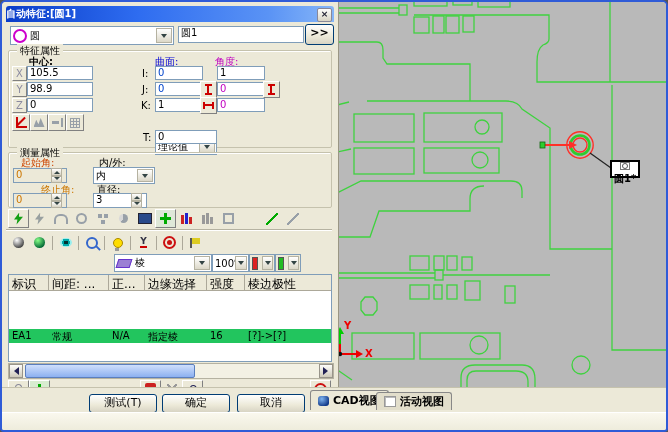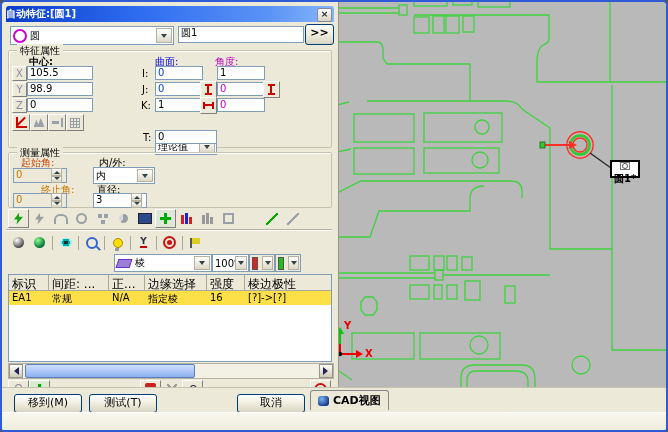--- a/index.html
+++ b/index.html
@@ -65,21 +65,21 @@
   .angi::after{content:"";position:absolute;left:0;bottom:0;width:11px;height:2px;background:#c00;transform:rotate(-45deg);transform-origin:0 100%;}
   .pki{width:11px;height:9px;background:#98a0a8;clip-path:polygon(0 100%,25% 20%,45% 70%,65% 0,100% 100%);}
   .ali{width:11px;height:9px;background:linear-gradient(#98a0a8,#98a0a8) 0 3px/7px 3px no-repeat,linear-gradient(#98a0a8,#98a0a8) 9px 0/2px 9px no-repeat;}
   .grdi{width:10px;height:10px;background:linear-gradient(#98a0a8 1px,transparent 1px) 0 0/10px 3px,linear-gradient(90deg,#98a0a8 1px,transparent 1px) 0 0/3px 10px;}
   
   .tbar{position:absolute;left:4px;top:4px;width:328px;height:16px;border-radius:3px 3px 0 0;background:linear-gradient(90deg,#0a3dc9,#2e6cf0 40%,#5a93f5 80%,#86b6f8);display:flex;align-items:center;color:#fff;font-weight:bold;font-size:10px;box-sizing:border-box;}
   .closeb{position:absolute;right:2px;top:2px;width:13px;height:12px;background:linear-gradient(#fdfdfb,#d8d4c4);border:1px solid #889;border-radius:2px;font-size:9px;line-height:11px;text-align:center;color:#223;}
   
   .thead{display:flex;background:#ece9d8;border-bottom:1px solid #aca899;height:15px;}
   .thead div{border-right:1px solid #aca899;padding:1px 3px;box-sizing:border-box;font-size:12px;overflow:hidden;white-space:nowrap;}
-  .trow{display:flex;height:14px;background:#fde047;}
+  .trow{display:flex;height:14px;background:#22c55e;margin-top:38px;}
   .trow div{padding:1px 3px;box-sizing:border-box;font-size:10px;white-space:nowrap;overflow:hidden;}
   
   .hscroll{position:absolute;display:flex;background:#f3f1e4;border:1px solid #b5b2a1;}
   .sbtn{width:14px;height:100%;background:linear-gradient(#fdfdfb,#cfcbba);border:1px solid #98948a;display:flex;align-items:center;justify-content:center;box-sizing:border-box;}
   .sthumb{height:100%;background:linear-gradient(#cfdffc,#8cb0f0);border:1px solid #5a7ebe;box-sizing:border-box;border-radius:2px;}
   .tl{width:0;height:0;border:4px solid transparent;}
   .tl.l{border-right:5px solid #225;margin-left:-3px;} .tl.r{border-left:5px solid #225;margin-right:-3px;}
   
   .tab{position:absolute;height:20px;background:#ece9d8;border:1px solid #888;border-bottom:none;border-radius:3px 3px 0 0;display:flex;align-items:center;gap:4px;padding:0 7px;font-weight:bold;font-size:11px;box-sizing:border-box;}
   .tab.inact{background:#e2decb;height:18px;top:390px;}
@@ -439,25 +439,29 @@
     </svg>
     <span class="axlbl" style="left:26px;top:346px;">X</span>
     <span class="axlbl" style="left:5px;top:318px;">Y</span>
     <div class="lblbox" style="left:271px;top:158px;flex-direction:column;">
       <span class="lblic"></span>
       <span>圆1*</span>
     </div>
   </div>
 
   <div class="abs" style="left:0;top:385px;width:668px;height:25px;background:#ece9d8;border-top:1px solid #c5c2ad;">
-    <div class="pushbtn" style="left:12px;top:6px;width:66px;height:17px;">移到(M)</div>
     <div class="pushbtn" style="left:87px;top:6px;width:66px;height:17px;">测试(T)</div>
+    <div class="pushbtn" style="left:160px;top:6px;width:66px;height:17px;">确定</div>
     <div class="pushbtn" style="left:235px;top:6px;width:66px;height:17px;">取消</div>
 
     <div class="tab" style="left:308px;top:2px;">
       <span class="tabic1"></span>
       <span>CAD视图</span>
     </div>
+    <div class="tab inact" style="left:374px;top:4px;">
+      <span class="tabic2"></span>
+      <span>活动视图</span>
+    </div>
   </div>
 
   <div class="abs" style="left:0;top:410px;width:668px;height:20px;background:linear-gradient(#faf8ee,#ecead9);border-top:1px solid #fff;"></div>
 
 </div>
 
 </body></html>

